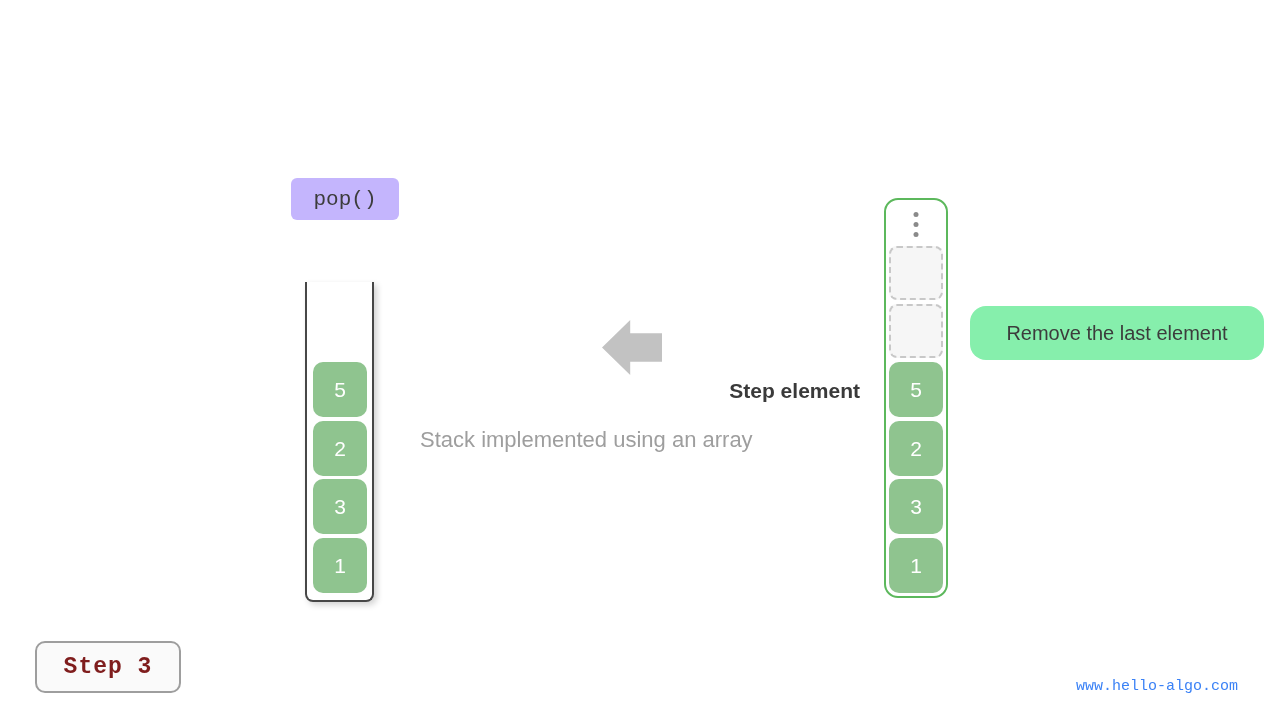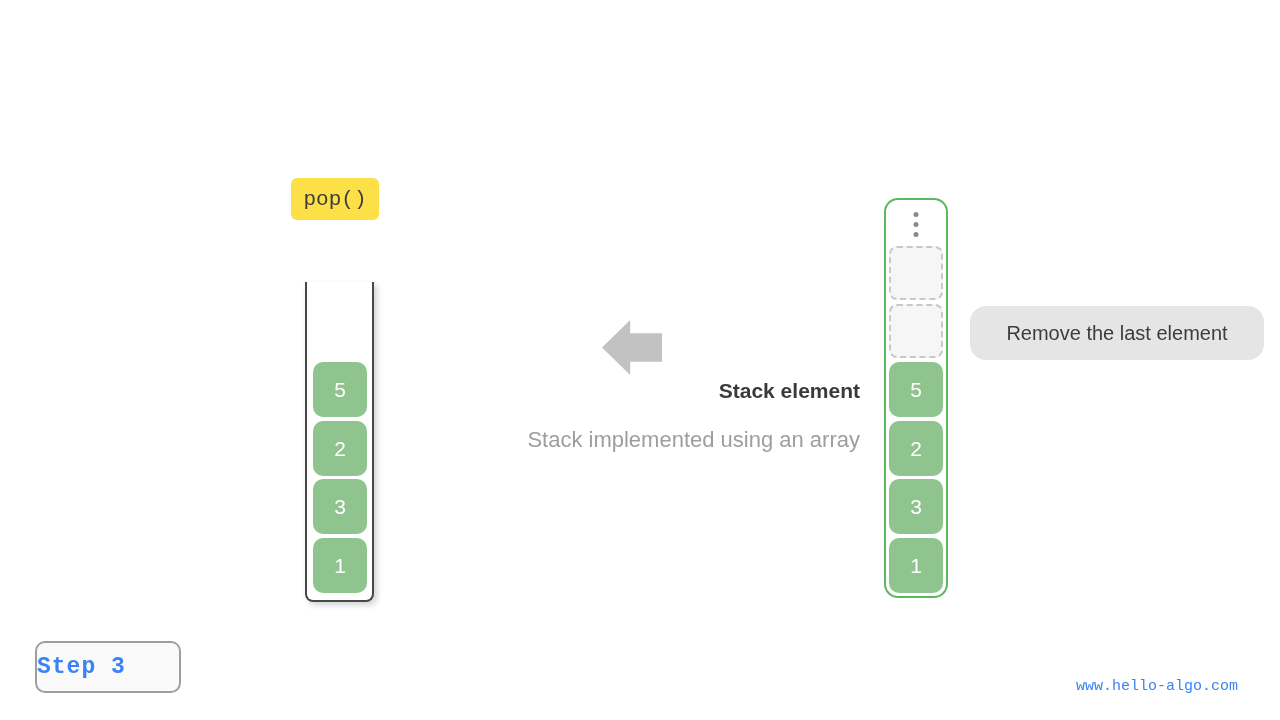--- a/index.html
+++ b/index.html
@@ -9,22 +9,22 @@
     height: 720px;
     background: #ffffff;
     font-family: "Liberation Sans", sans-serif;
     overflow: hidden;
   }
 
   
   .pop-badge {
     position: absolute;
     left: 291px; top: 178px;
-    width: 88px; height: 42px;
-    background: #fde047;
+    width: 108px; height: 42px;
+    background: #c4b5fd;
     border-radius: 6px;
     display: flex; align-items: center; justify-content: center;
     font-family: "Liberation Mono", "DejaVu Sans Mono", monospace;
     font-size: 21px;
     color: #3c3c3c;
   }
 
   
   .stack-container {
     position: absolute;
@@ -70,21 +70,21 @@
     font-size: 21px;
     font-weight: bold;
     text-align: right;
   }
   .last-label  { left: 620px; top: 379px; width: 240px; }
   .first-label { left: 620px; top: 554px; width: 234px; }
   .caption {
     position: absolute;
     left: 420px; top: 427px;
     width: 440px;
-    text-align: right;
+    text-align: left;
     color: #9e9e9e;
     font-size: 22px;
     font-weight: normal;
   }
 
   
   .array-container {
     position: absolute;
     left: 884px; top: 198px;
     width: 64px; height: 400px;
@@ -120,40 +120,40 @@
   .a0 { top: 162px; }
   .a1 { top: 221px; }
   .a2 { top: 279px; }
   .a3 { top: 338px; }
 
   
   .callout {
     position: absolute;
     left: 970px; top: 306px;
     width: 294px; height: 54px;
-    background: #e5e5e5;
+    background: #86efac;
     border-radius: 16px;
     display: flex; align-items: center; justify-content: center;
     font-size: 20px;
     color: #3c3c3c;
   }
 
   
   .step-badge {
     position: absolute;
     left: 35px; top: 641px;
     width: 146px; height: 52px;
     background: #fafafa;
     border: 2px solid #9e9e9e;
     border-radius: 10px;
-    display: flex; align-items: center; 
+    display: flex; align-items: center; justify-content: center;
     font-family: "Liberation Mono", "DejaVu Sans Mono", monospace;
     font-size: 23px;
     font-weight: bold;
-    color: #3b82f6;
+    color: #7f1d1d;
     letter-spacing: 1px;
     box-sizing: border-box;
   }
   .watermark {
     position: absolute;
     right: 42px; top: 678px;
     font-family: "Liberation Mono", "DejaVu Sans Mono", monospace;
     font-size: 15px;
     color: #3b82f6;
   }
@@ -169,21 +169,21 @@
 
   <div class="stack-container">
     <div class="cell s0">5</div>
     <div class="cell s1">2</div>
     <div class="cell s2">3</div>
     <div class="cell s3">1</div>
   </div>
 
   <div class="arrow-left"></div>
 
-  <div class="anno last-label">Stack element</div>
+  <div class="anno last-label">Step element</div>
   <div class="caption">Stack implemented using an array</div>
 
   <div class="array-container">
     <div class="dots">
         <i></i>
         <i></i>
         <i></i>
       </div>
     <div class="slot slot0"></div>
     <div class="slot slot1"></div>

